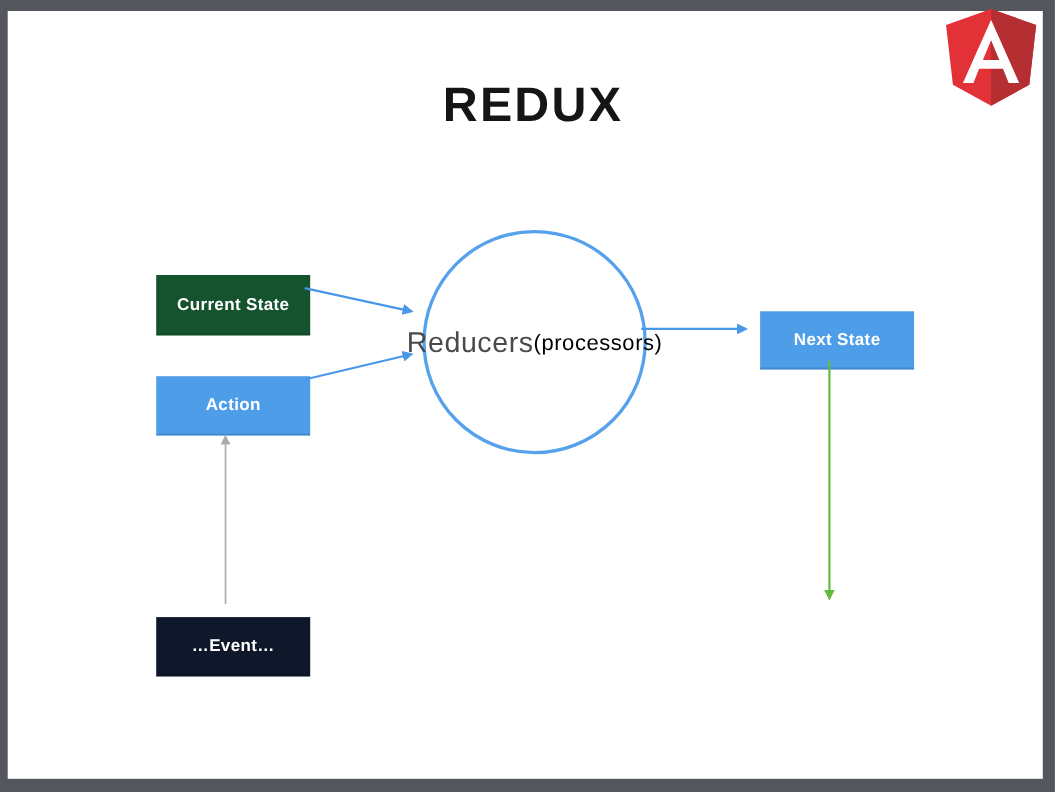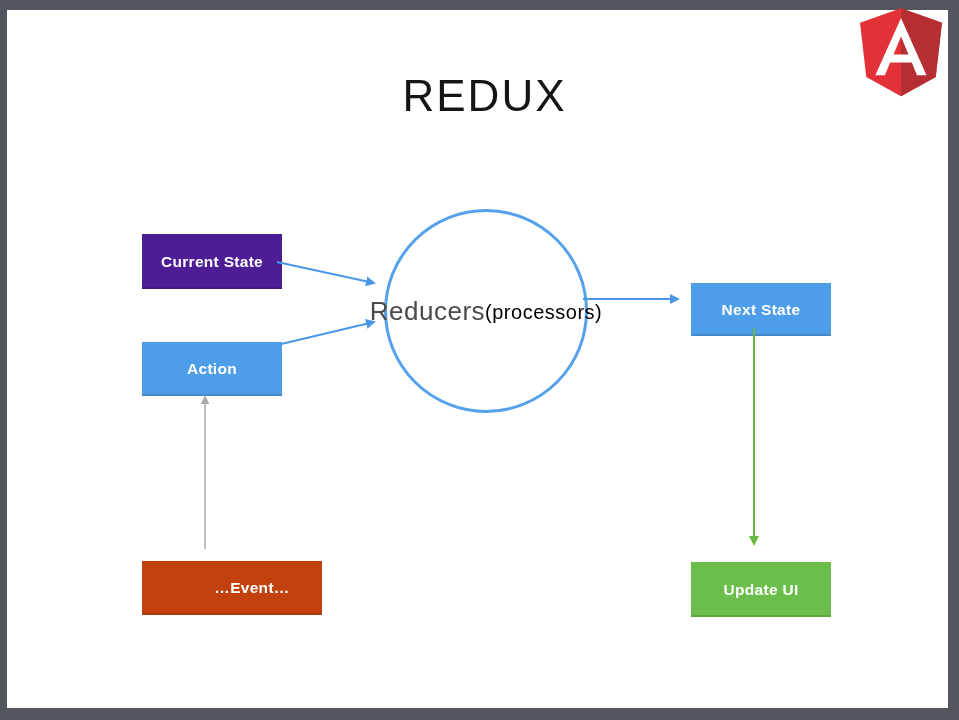--- a/index.html
+++ b/index.html
@@ -1,26 +1,26 @@
 <!DOCTYPE html>
 <html><head>
 <meta charset="utf-8">
 <style>
   html,body{margin:0;padding:0;}
   body{width:959px;height:720px;overflow:hidden;font-family:"Liberation Sans",sans-serif;}
   #stage{position:relative;width:959px;height:720px;background:#53575D;}
   #slide{position:absolute;left:7px;top:10px;width:941px;height:698px;background:#ffffff;}
   #title{position:absolute;left:7px;top:64px;width:941px;text-align:center;
-         font-size:44px;font-weight:normal;letter-spacing:2px;color:#151515;line-height:1;}
+         font-size:44px;font-weight:bold;letter-spacing:2px;color:#151515;line-height:1;}
   .node{position:absolute;display:flex;align-items:center;justify-content:center;
         color:#ffffff;font-weight:bold;font-size:15.5px;letter-spacing:.3px;
         box-shadow:inset 0 -2px 0 rgba(0,0,0,0.12);}
-  #node-current-state{left:135px;top:224px;width:140px;height:55px;background:#4c1d95;text-align:center;}
+  #node-current-state{left:135px;top:240px;width:140px;height:55px;background:#14532d;text-align:center;}
   #node-action{left:135px;top:332px;width:140px;height:54px;background:#4E9DE9;text-align:right;}
-  #node-event{left:135px;top:551px;width:140px;height:54px;background:#c2410c;padding-left:40px;}
+  #node-event{left:135px;top:551px;width:140px;height:54px;background:#0f172a;}
   #node-next-state{left:684px;top:273px;width:140px;height:53px;background:#4E9DE9;}
   #node-update-ui{left:684px;top:552px;width:140px;height:55px;background:#6CBE4C;}
   #reducers-circle{position:absolute;left:377px;top:199px;width:204px;height:204px;
         box-sizing:border-box;border:3.5px solid #55A1EB;border-radius:50%;background:#ffffff;
         display:flex;flex-direction:row;align-items:center;justify-content:center;}
   #reducers-title{font-size:26px;color:#4A4A4A;letter-spacing:.5px;}
   #reducers-subtitle{font-size:20px;color:#000000;margin-top:3px;letter-spacing:.5px;}
   #arrow-layer{position:absolute;left:0;top:0;width:959px;height:720px;pointer-events:none;}
   #angular-logo{position:absolute;left:846px;top:-5px;width:110px;height:110px;}
 </style>
@@ -41,23 +41,20 @@
     </div>
 
     <div class="node" id="node-event">
       <span>…Event…</span>
     </div>
 
     <div class="node" id="node-next-state">
       <span>Next State</span>
     </div>
 
-    <div class="node" id="node-update-ui">
-      <span>Update UI</span>
-    </div>
 
     <div id="reducers-circle">
       <div id="reducers-title">Reducers</div>
       <div id="reducers-subtitle">(processors)</div>
     </div>
 
   </div>
 
   <svg id="arrow-layer" viewBox="0 0 959 720" xmlns="http://www.w3.org/2000/svg">
     <defs>

